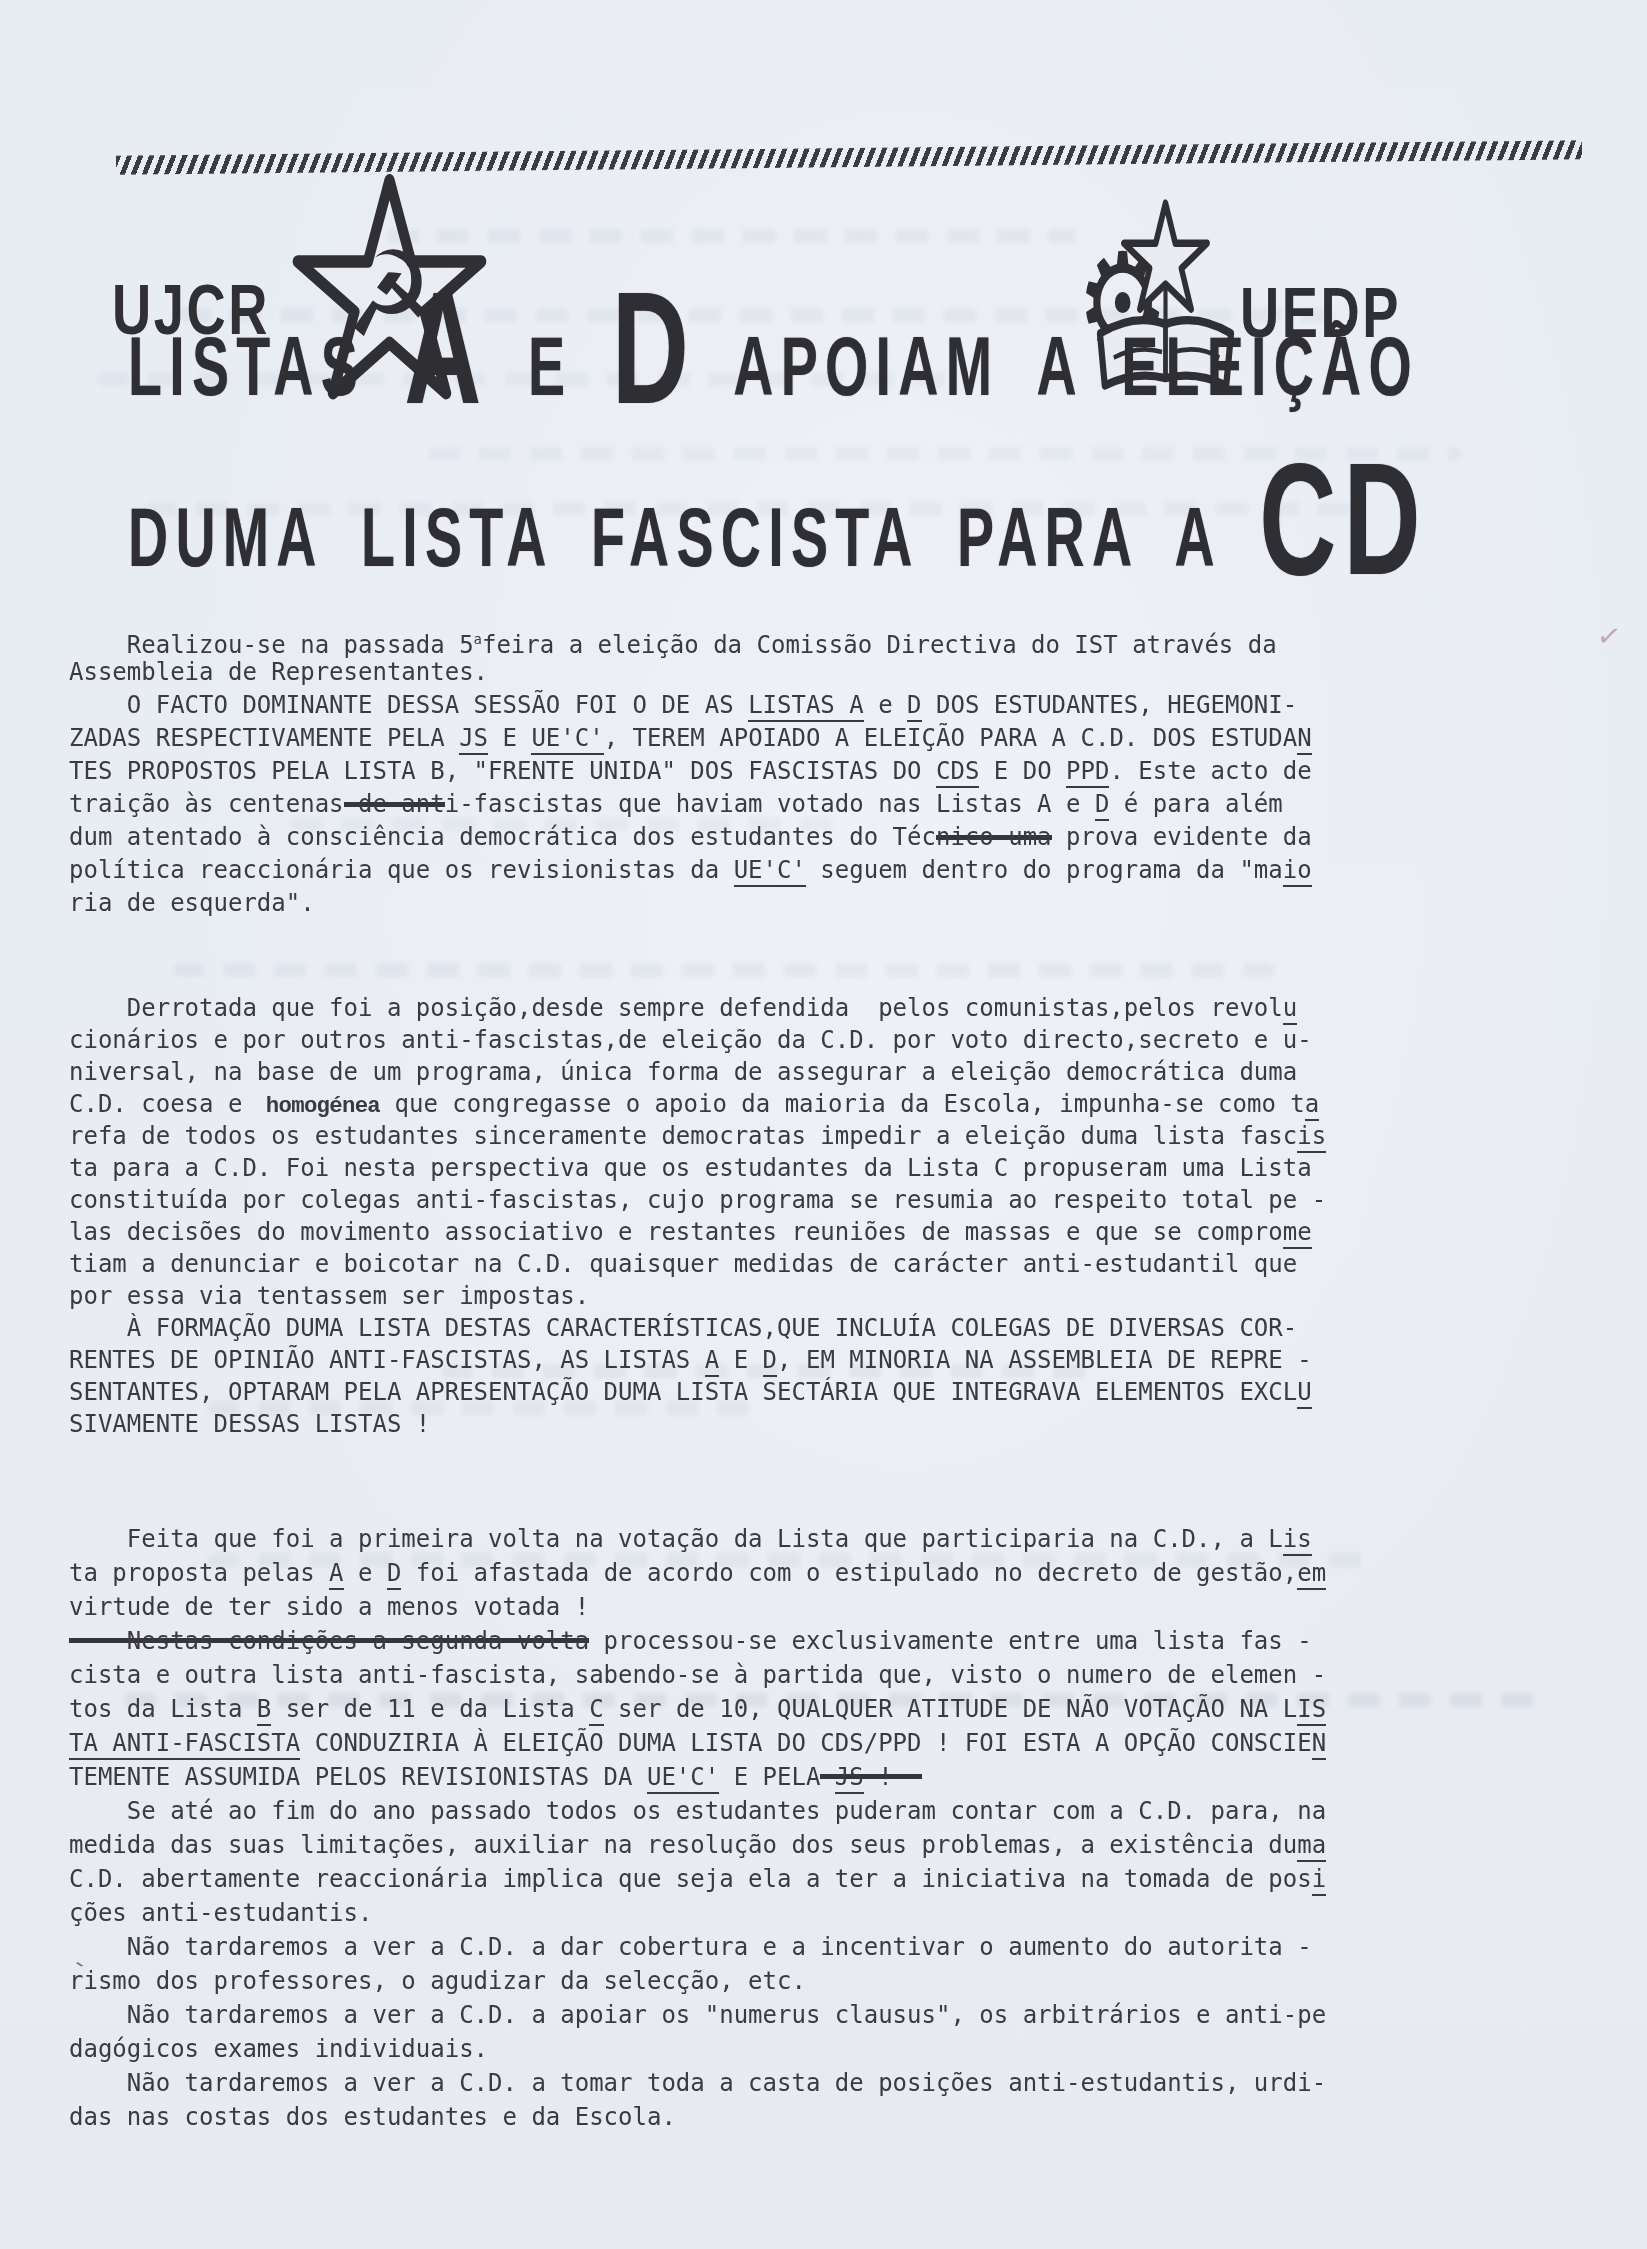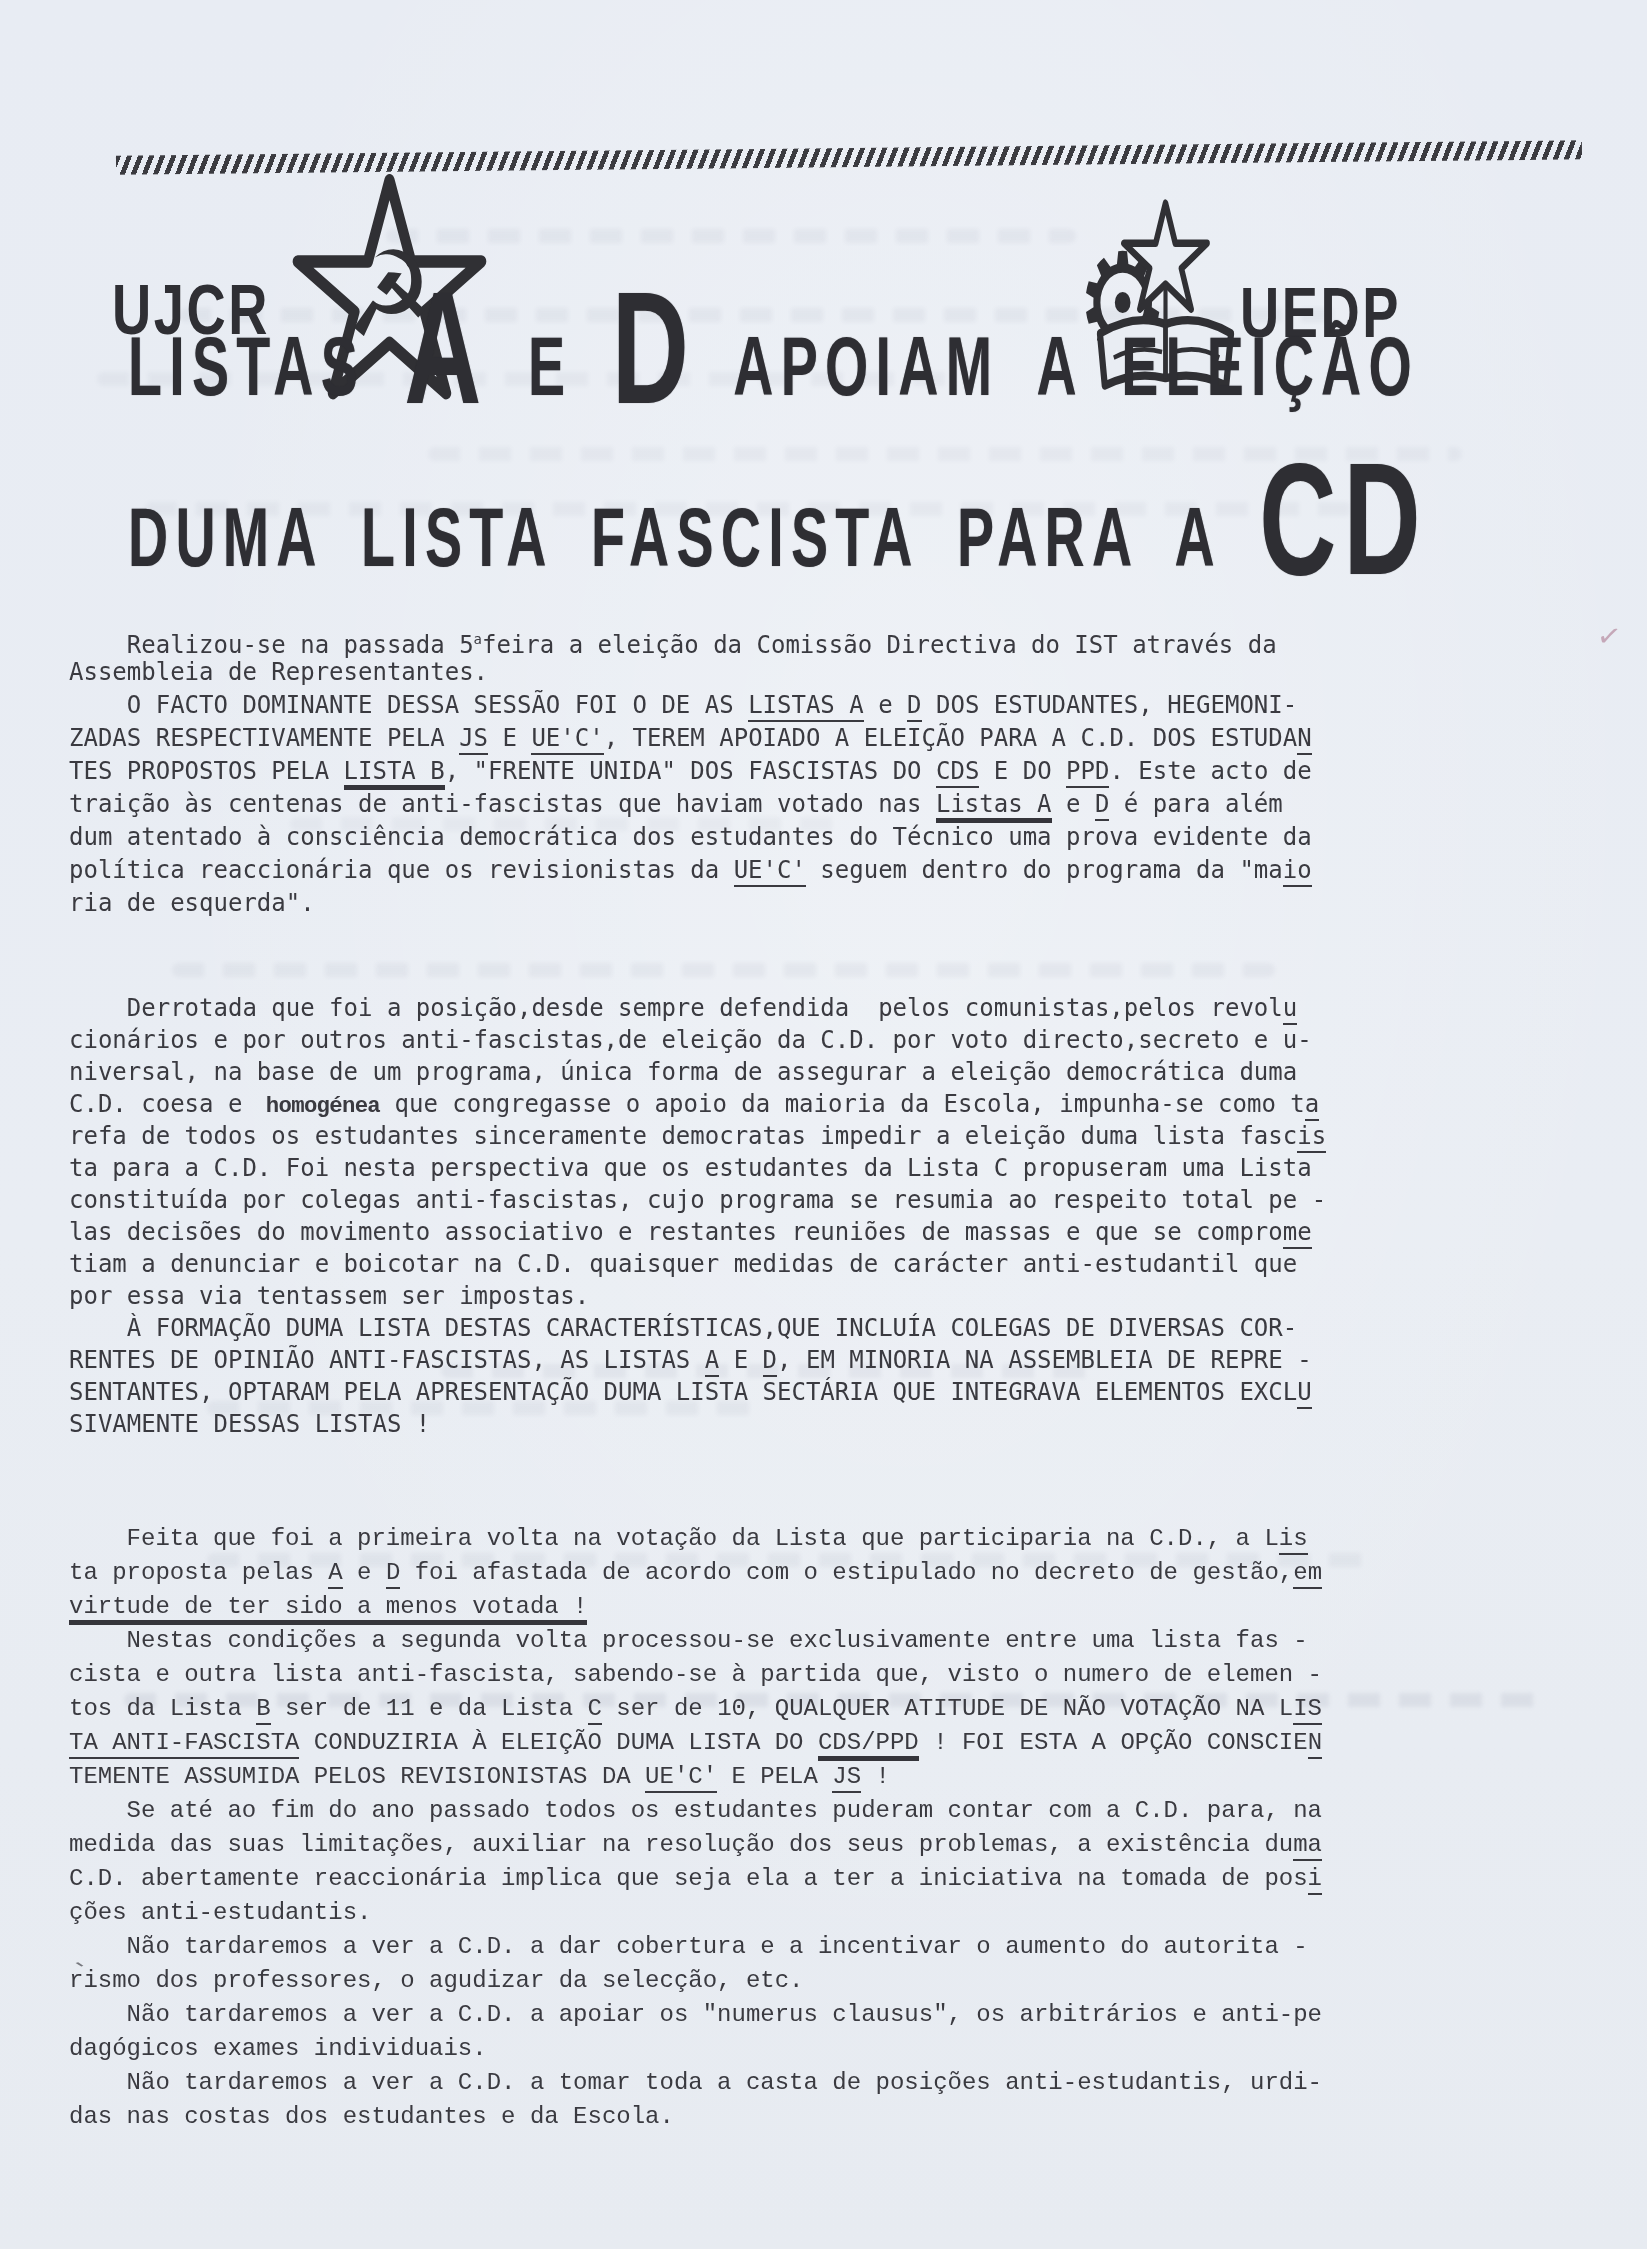--- a/index.html
+++ b/index.html
@@ -58,25 +58,25 @@
   
   .block{
     position:absolute;left:69px;
     font-size:24px;
     white-space:pre;
     color:#3a3a40;
   }
   .block .line{display:block;}
   .block-a{top:623px;}  .block-a .line{height:33px;line-height:33px;}
   .block-b{top:992px;} .block-b .line{height:32px;line-height:32px;}
-  .block-c{top:1522px;} .block-c .line{height:34px;line-height:34px;font-family:Liberation Mono, monospace;}
+  .block-c{top:1522px;} .block-c .line{height:34px;line-height:34px;}
 
   .block span{white-space:pre;}
   .u  {border-bottom:2.8px solid #3a3a40;padding-bottom:0.7px;}
-  .hu {border-bottom:5.5px solid #35353b;padding-bottom:0;}
+  .hu {border-bottom:5.5px solid #35353b;padding-bottom:17px;}
   .sup{font-size:0.58em;vertical-align:0.62em;}
   .ins{font-family:Liberation Mono, monospace;font-weight:700;font-size:0.93em;letter-spacing:-0.7px;margin-left:9px;}
 
   
   .ghost{
     position:absolute;height:13.8px;border-radius:6.9px;
     background:repeating-linear-gradient(90deg, rgba(96,104,128,0.9) 0 32px, rgba(0,0,0,0) 32px 51px);
     filter:blur(2.1px);
   }
   .pencil-check{

